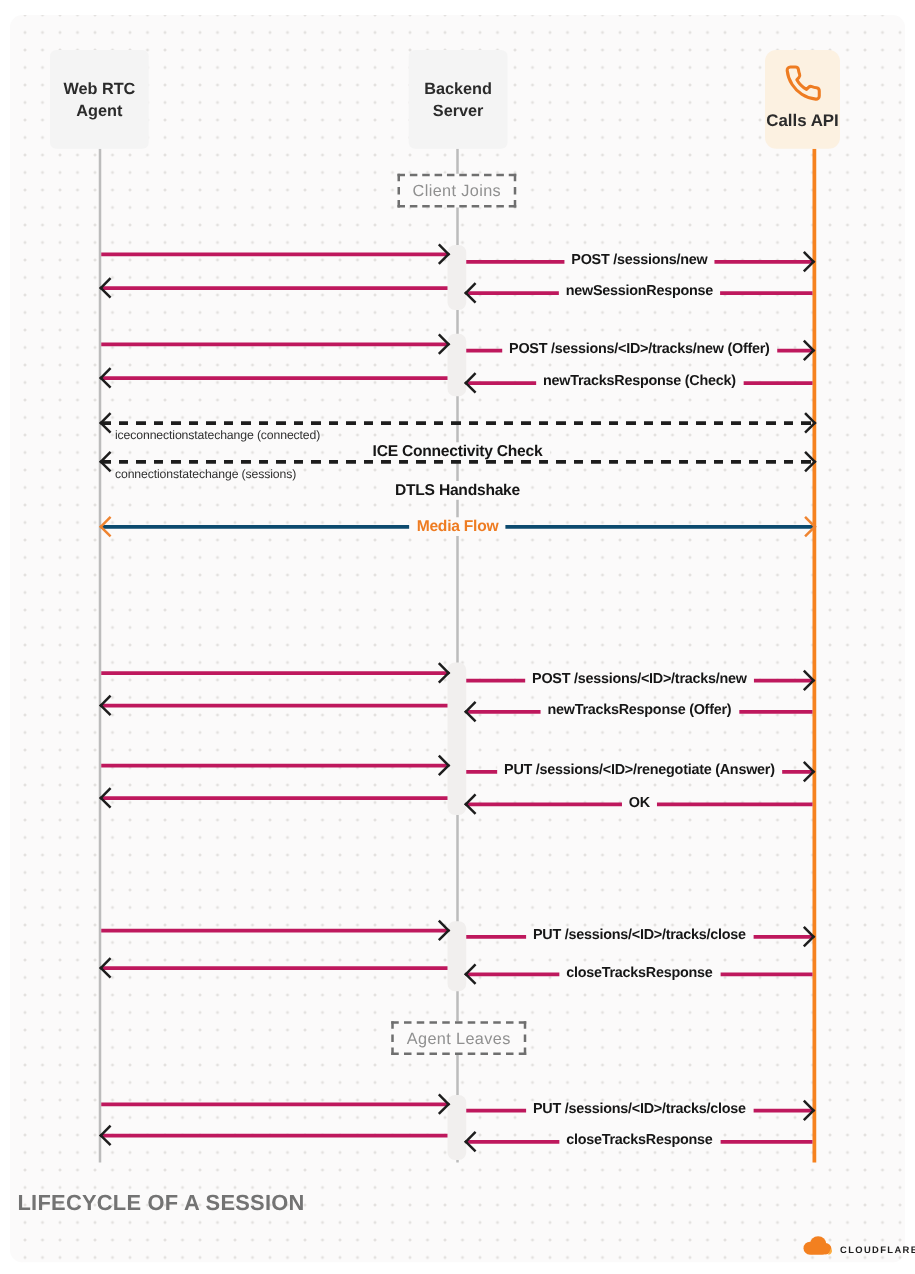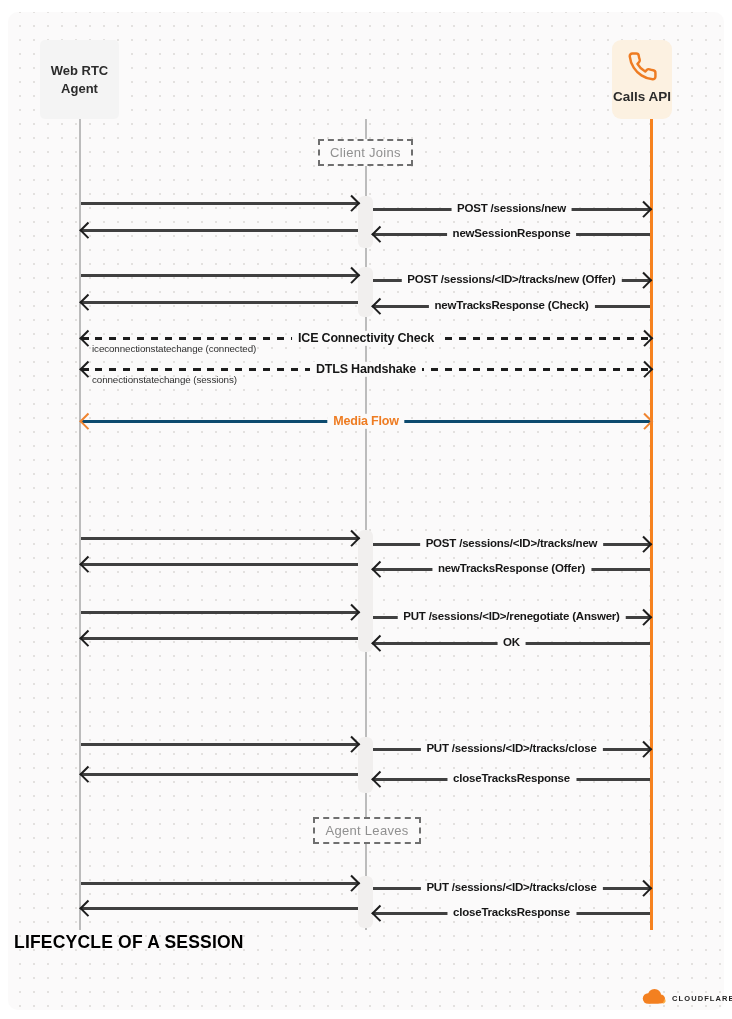--- a/index.html
+++ b/index.html
@@ -25,47 +25,47 @@
     padding-top:9px;box-sizing:border-box;gap:5px;width:60px;
   }
   .life{position:absolute;top:119px;height:811px;width:2px;background:#bcbcbc;}
   .life.orange{width:2.5px;background:#f6821f;}
   .act{position:absolute;left:358px;width:15px;background:#f1efee;border-radius:6px;}
   .step{
     position:absolute;border:2px dashed #6f6f6f;background:#fbfafa;color:#909090;
     display:flex;align-items:center;justify-content:center;font-size:13px;font-weight:500;
     letter-spacing:.3px;box-sizing:border-box;white-space:nowrap;
   }
-  .a{position:absolute;height:2.6px;background:#404040;color:#1d1d1d;}
+  .a{position:absolute;height:2.6px;background:#be185d;color:#1d1d1d;}
   .a.dash{background:repeating-linear-gradient(90deg,#1d1d1d 0 7.5px,transparent 7.5px 14px);}
   .a.or{background:#0c4a6e;color:#ef8430;}
   .a.hr::after{
     content:"";position:absolute;width:9.5px;height:9.5px;right:1px;top:50%;
     border-top:2.7px solid;border-right:2.7px solid;
     transform:translate(0,-50%) rotate(45deg);
   }
   .a.hl::before{
     content:"";position:absolute;width:9.5px;height:9.5px;left:1px;top:50%;
     border-bottom:2.7px solid;border-left:2.7px solid;
     transform:translate(0,-50%) rotate(45deg);
   }
   .lbl{
     position:absolute;left:50%;top:50%;transform:translate(-50%,-50%);
     background:#fbfafa;padding:0 6px;font-weight:700;font-size:11.5px;
     letter-spacing:-.2px;white-space:nowrap;color:#161616;line-height:1.15;
   }
   .a.or .lbl{color:#ee7c22;font-size:12.5px;}
-  .a.big .lbl{font-size:12.5px;}
+  .a.big .lbl{font-size:12.5px;margin-top:23px;}
   .sub{
     position:absolute;font-size:9.8px;color:#2f2f2f;white-space:nowrap;
     letter-spacing:-.1px;line-height:1;
   }
   .footer-title{
-    position:absolute;left:14px;top:932px;font-weight:700;font-size:17.5px;
-    color:#000000;letter-spacing:.2px;
+    position:absolute;left:14px;top:952px;font-weight:700;font-size:17.5px;
+    color:#737373;letter-spacing:.2px;
   }
   .brand{
     position:absolute;left:637px;top:986px;display:flex;align-items:center;gap:3px;
   }
   .brand .wordmark{font-weight:700;font-size:7.5px;letter-spacing:1.1px;color:#1d1d1d;}
   .phone-wrap{width:34px;height:34px;display:flex;align-items:center;justify-content:center;}
 </style>
 </head>
 <body>
 
@@ -78,20 +78,24 @@
 
   <div class="act" style="top:196px;height:52px"></div>
   <div class="act" style="top:267px;height:50px"></div>
   <div class="act" style="top:530px;height:122px"></div>
   <div class="act" style="top:737px;height:56px"></div>
   <div class="act" style="top:876px;height:52px"></div>
 
   <div class="actor" style="left:40px;top:40px">
     <span>Web RTC</span>
     <span>Agent</span>
+  </div>
+  <div class="actor" style="left:327px;top:40px">
+    <span>Backend</span>
+    <span>Server</span>
   </div>
   <div class="actor calls" style="left:612px;top:40px">
     <span class="phone-wrap">
       <svg width="31" height="31" viewBox="0 0 24 24" fill="none" stroke="#ee7c22" stroke-width="1.9" stroke-linecap="round" stroke-linejoin="round">
         <path d="M22 16.92v3a2 2 0 0 1-2.18 2 19.79 19.79 0 0 1-8.63-3.07 19.5 19.5 0 0 1-6-6 19.79 19.79 0 0 1-3.07-8.67A2 2 0 0 1 4.11 2h3a2 2 0 0 1 2 1.72 12.84 12.84 0 0 0 .7 2.81 2 2 0 0 1-.45 2.11L8.09 9.91a16 16 0 0 0 6 6l1.27-1.27a2 2 0 0 1 2.11-.45 12.84 12.84 0 0 0 2.81.7A2 2 0 0 1 22 16.92z"></path>
       </svg>
     </span>
     <span style="font-size:13.5px">Calls API</span>
   </div>
 

